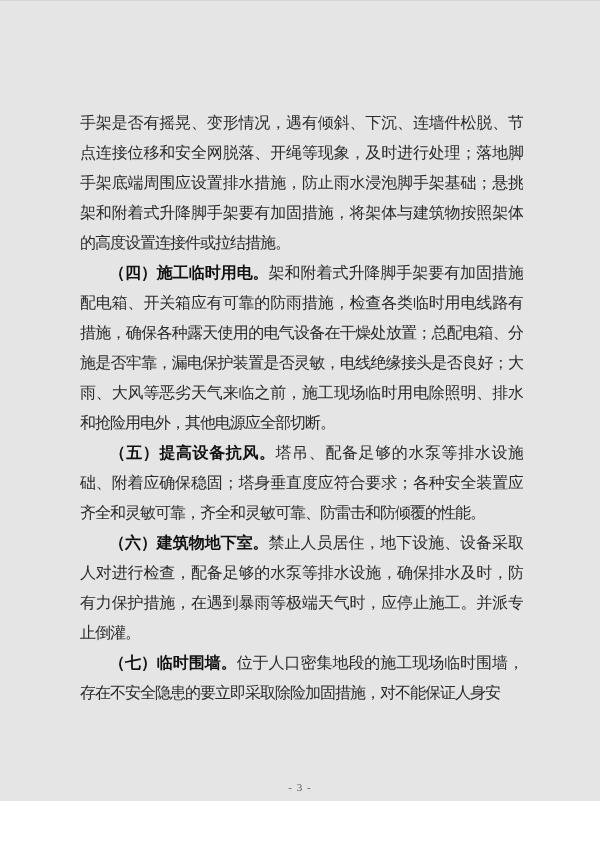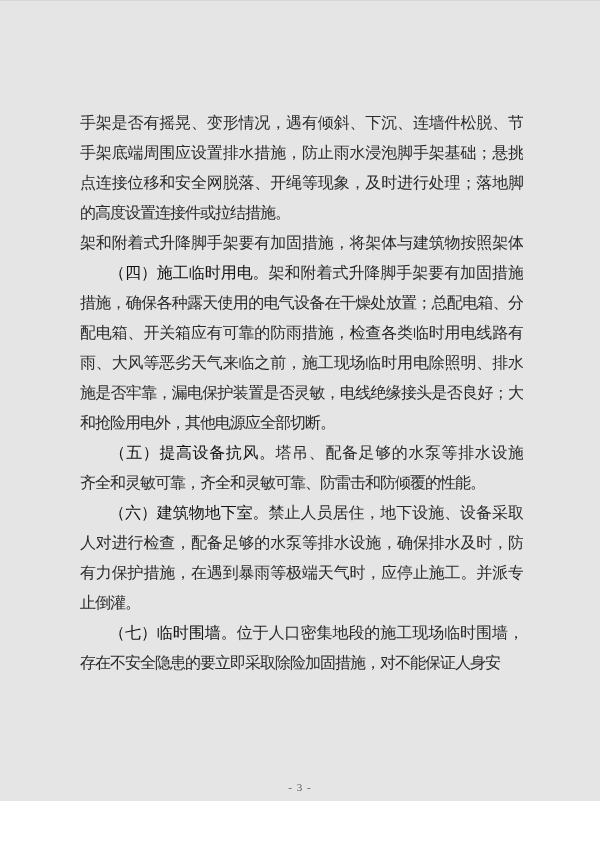--- a/index.html
+++ b/index.html
@@ -32,56 +32,57 @@
   .line.just {
     text-align: justify;
     text-align-last: justify;
   }
   .line.last {
     text-align: left;
     text-align-last: left;
   }
   .indent { display: inline-block; width: 28px; }
   .heading {
-    font-weight: 400;
+    font-weight: 700;
     color: #111111;
   }
   .page-number {
     position: absolute;
     left: 0;
     right: 0;
     top: 780px;
     text-align: center;
     font-size: 11px;
     letter-spacing: 1px;
     color: #5a5a5a;
   }
 </style>
 </head>
 <body>
 
 <div class="page">
   <div class="content">
       <div class="para">
         <div class="line just"><span>手架是否有摇晃、变形情况，遇有倾斜、下沉、连墙件松脱、节</span></div>
+        <div class="line just">点连接位移和安全网脱落、开绳等现象，及时进行处理；落地脚</div>
         <div class="line just">手架底端周围应设置排水措施，防止雨水浸泡脚手架基础；悬挑</div>
-        <div class="line just">点连接位移和安全网脱落、开绳等现象，及时进行处理；落地脚</div>
+        <div class="line just">架和附着式升降脚手架要有加固措施，将架体与建筑物按照架体</div>
         <div class="line last">的高度设置连接件或拉结措施。</div>
-        <div class="line just">架和附着式升降脚手架要有加固措施，将架体与建筑物按照架体</div>
       </div>
       <div class="para">
         <div class="line just"><span class="indent"></span><b class="heading">（四）施工临时用电。</b><span>架和附着式升降脚手架要有加固措施</span></div>
+        <div class="line just">配电箱、开关箱应有可靠的防雨措施，检查各类临时用电线路有</div>
         <div class="line just">措施，确保各种露天使用的电气设备在干燥处放置；总配电箱、分</div>
-        <div class="line just">配电箱、开关箱应有可靠的防雨措施，检查各类临时用电线路有</div>
+        <div class="line just">施是否牢靠，漏电保护装置是否灵敏，电线绝缘接头是否良好；大</div>
         <div class="line just">雨、大风等恶劣天气来临之前，施工现场临时用电除照明、排水</div>
-        <div class="line just">施是否牢靠，漏电保护装置是否灵敏，电线绝缘接头是否良好；大</div>
         <div class="line last">和抢险用电外，其他电源应全部切断。</div>
       </div>
       <div class="para">
         <div class="line just"><span class="indent"></span><b class="heading">（五）提高设备抗风。</b><span>塔吊、配备足够的水泵等排水设施</span></div>
+        <div class="line just">础、附着应确保稳固；塔身垂直度应符合要求；各种安全装置应</div>
         <div class="line last">齐全和灵敏可靠，齐全和灵敏可靠、防雷击和防倾覆的性能。</div>
       </div>
       <div class="para">
         <div class="line just"><span class="indent"></span><b class="heading">（六）建筑物地下室。</b><span>禁止人员居住，地下设施、设备采取</span></div>
         <div class="line just">人对进行检查，配备足够的水泵等排水设施，确保排水及时，防</div>
         <div class="line just">有力保护措施，在遇到暴雨等极端天气时，应停止施工。并派专</div>
         <div class="line last">止倒灌。</div>
       </div>
       <div class="para">
         <div class="line just"><span class="indent"></span><b class="heading">（七）临时围墙。</b><span>位于人口密集地段的施工现场临时围墙，</span></div>

